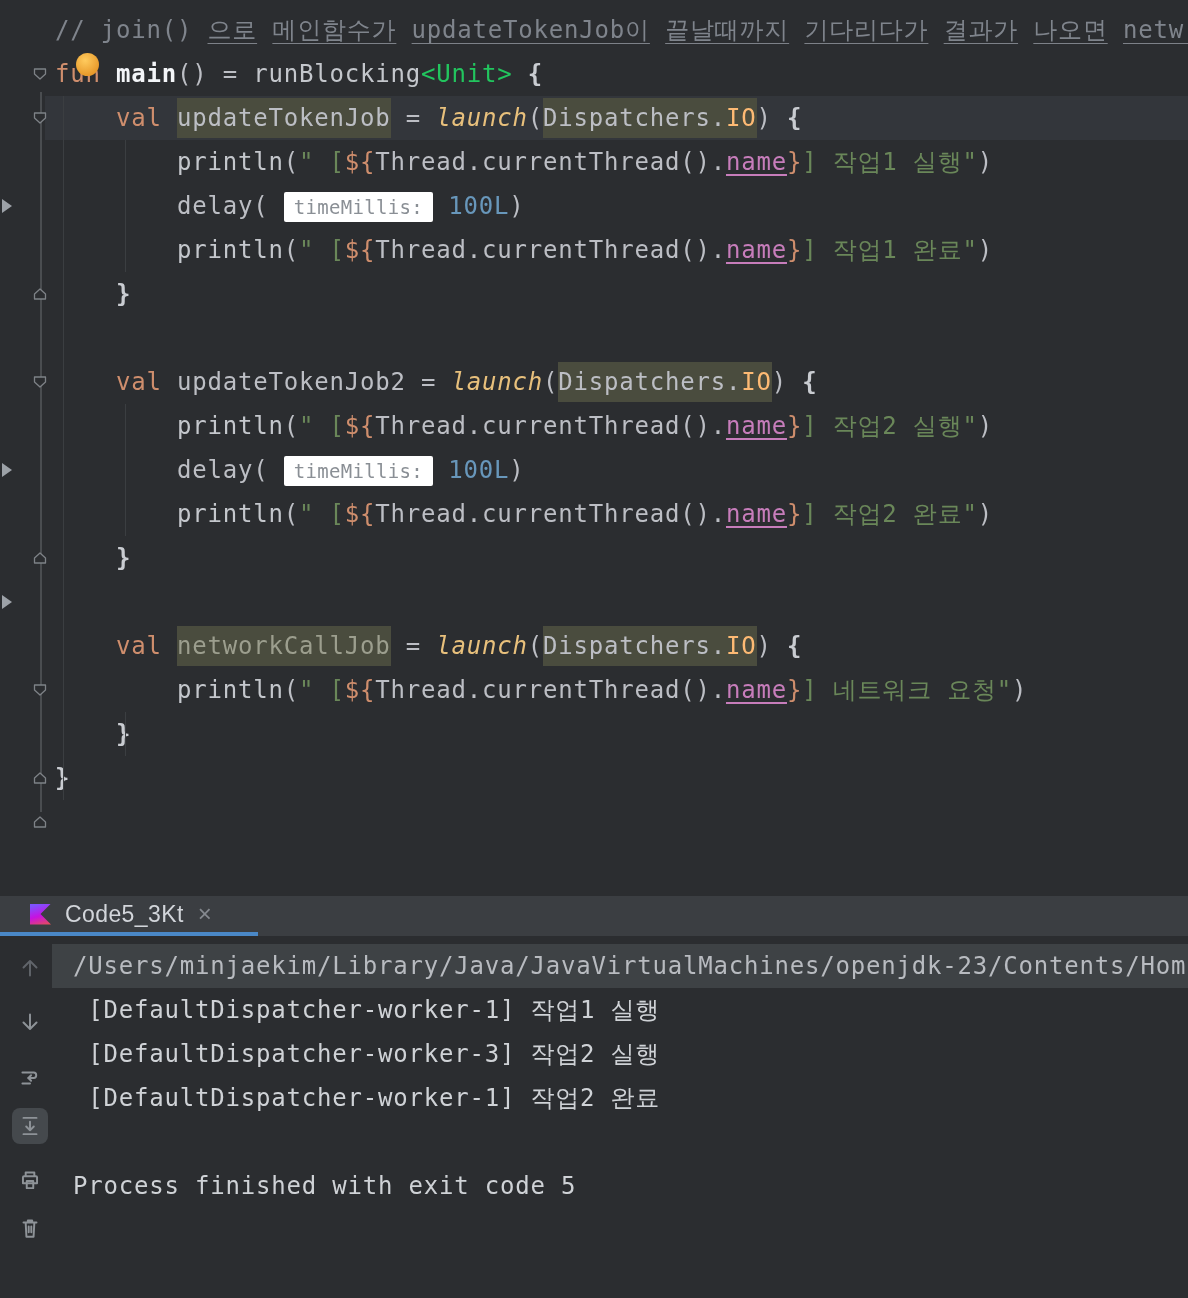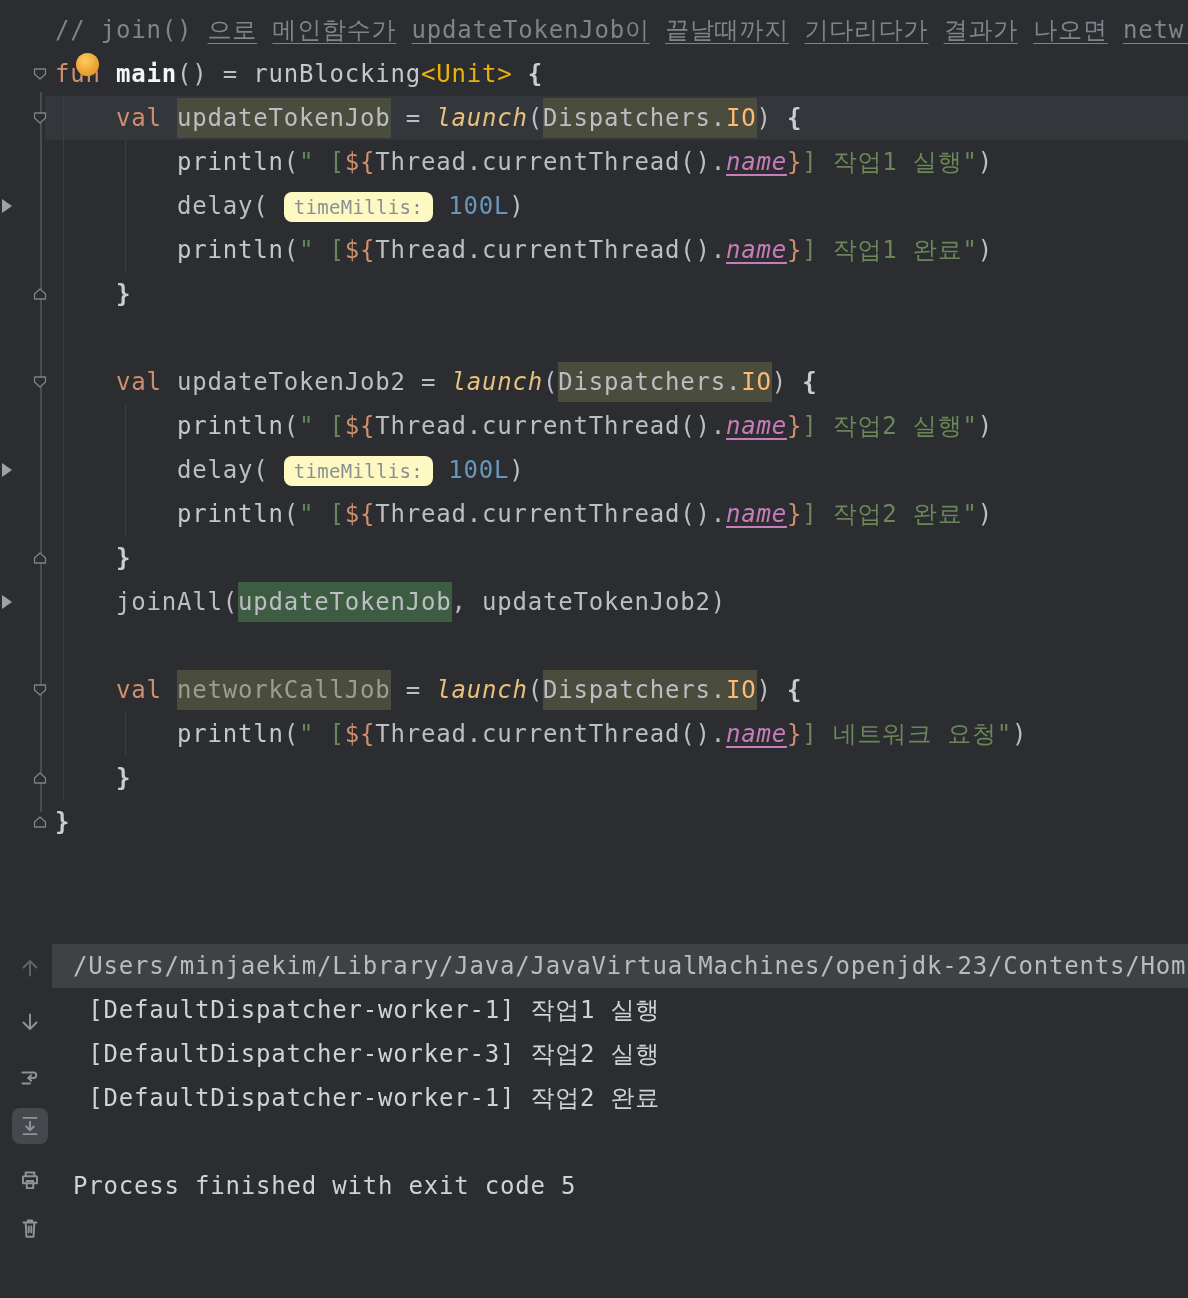--- a/index.html
+++ b/index.html
@@ -12,30 +12,30 @@
   #code-lines{position:absolute;top:8px;left:0;width:100%;z-index:1}
   .code-line{height:44px;line-height:44px;padding-left:55px;white-space:pre;font-size:24px;letter-spacing:.8px;color:#BCBEC4}
   .caret-line{background:linear-gradient(to right,rgba(0,0,0,0) 45px,#33363B 45px)}
 
   .tk-kw{color:#CF8E6D}
   .tk-fn{color:#F3F5F8;font-weight:bold}
   .tk-call{color:#C4C7CC;}
   .tk-call-gold{color:#E8C07C;font-style:italic}
   .tk-plain{color:#BCBEC4}
   .tk-brace{color:#C9CCD1;font-weight:bold}
-  .tk-type{color:#eab308}
+  .tk-type{color:#22c55e}
   .tk-str{color:#6A8759}
   .tk-tpl{color:#CF8E6D}
-  .tk-prop{color:#C77DBB;font-style:italic;text-decoration:underline;text-underline-offset:4px}
+  .tk-prop{color:#C77DBB;text-decoration:underline;text-underline-offset:4px}
   .tk-const{color:#fdba74}
   .tk-num{color:#6897BB}
   .tk-comment{color:#7F848C}
   .tk-comment-u{color:#7F848C;text-decoration:underline;text-decoration-color:rgba(140,145,152,.85);text-underline-offset:5px;text-decoration-thickness:1px}
   .tk-unused{color:#9C9E8E}
-  .tk-hint{background:#fef9c3;color:#8A8F95;border-radius:8px;padding:4px 10px;font-size:19px;letter-spacing:.3px}
+  .tk-hint{background:#ffffff;color:#8A8F95;border-radius:2px;padding:4px 10px;font-size:19px;letter-spacing:.3px}
   .hl-olive{background:#4A4C3E;padding-top:6px;padding-bottom:6px}
   .hl-green{background:#3E5C42;padding-top:6px;padding-bottom:6px}
 
   .indent-guide{position:absolute;width:1px;background:#3B3E41;z-index:2}
   .fold-connector{position:absolute;left:40px;top:92px;width:1.5px;height:720px;background:#4A4D50;z-index:2}
   #gutter-layer{position:absolute;left:0;top:0;width:55px;height:100%;z-index:3}
   .fold-marker{position:absolute;left:31px;width:18px;height:18px;cursor:pointer}
   .fold-marker svg{width:18px;height:18px;display:block}
   .suspend-marker{position:absolute;left:2px;width:10px;height:14px}
   .suspend-marker svg{width:10px;height:14px;display:block}
@@ -81,21 +81,20 @@
         <div class="code-line"><span class="tk-plain">        </span><span class="tk-call">println</span><span class="tk-plain">(</span><span class="tk-str">" [</span><span class="tk-tpl">${</span><span class="tk-plain">Thread.currentThread().</span><span class="tk-prop">name</span><span class="tk-tpl">}</span><span class="tk-str">] 작업1 실행"</span><span class="tk-plain">)</span></div>
         <div class="code-line"><span class="tk-plain">        </span><span class="tk-plain">delay</span><span class="tk-plain">(</span><span class="tk-plain"> </span><span class="tk-hint">timeMillis:</span><span class="tk-plain"> </span><span class="tk-num">100L</span><span class="tk-plain">)</span></div>
         <div class="code-line"><span class="tk-plain">        </span><span class="tk-call">println</span><span class="tk-plain">(</span><span class="tk-str">" [</span><span class="tk-tpl">${</span><span class="tk-plain">Thread.currentThread().</span><span class="tk-prop">name</span><span class="tk-tpl">}</span><span class="tk-str">] 작업1 완료"</span><span class="tk-plain">)</span></div>
         <div class="code-line"><span class="tk-plain">    </span><span class="tk-brace">}</span></div>
         <div class="code-line"></div>
         <div class="code-line"><span class="tk-plain">    </span><span class="tk-kw">val</span><span class="tk-plain"> </span><span class="tk-plain">updateTokenJob2</span><span class="tk-plain"> = </span><span class="tk-call-gold">launch</span><span class="tk-plain">(</span><span class="tk-plain hl-olive">Dispatchers.</span><span class="tk-const hl-olive">IO</span><span class="tk-plain">) </span><span class="tk-brace">{</span></div>
         <div class="code-line"><span class="tk-plain">        </span><span class="tk-call">println</span><span class="tk-plain">(</span><span class="tk-str">" [</span><span class="tk-tpl">${</span><span class="tk-plain">Thread.currentThread().</span><span class="tk-prop">name</span><span class="tk-tpl">}</span><span class="tk-str">] 작업2 실행"</span><span class="tk-plain">)</span></div>
         <div class="code-line"><span class="tk-plain">        </span><span class="tk-plain">delay</span><span class="tk-plain">(</span><span class="tk-plain"> </span><span class="tk-hint">timeMillis:</span><span class="tk-plain"> </span><span class="tk-num">100L</span><span class="tk-plain">)</span></div>
         <div class="code-line"><span class="tk-plain">        </span><span class="tk-call">println</span><span class="tk-plain">(</span><span class="tk-str">" [</span><span class="tk-tpl">${</span><span class="tk-plain">Thread.currentThread().</span><span class="tk-prop">name</span><span class="tk-tpl">}</span><span class="tk-str">] 작업2 완료"</span><span class="tk-plain">)</span></div>
         <div class="code-line"><span class="tk-plain">    </span><span class="tk-brace">}</span></div>
-        <div class="code-line"><span class="tk-plain">    </span><span class="tk-plain">joinAll</span><span class="tk-plain">(</span><span class="tk-plain hl-green">updateTokenJob</span><span class="tk-plain">, updateTokenJob2)</span></div>
         <div class="code-line"></div>
         <div class="code-line"><span class="tk-plain">    </span><span class="tk-kw">val</span><span class="tk-plain"> </span><span class="tk-unused hl-olive">networkCallJob</span><span class="tk-plain"> = </span><span class="tk-call-gold">launch</span><span class="tk-plain">(</span><span class="tk-plain hl-olive">Dispatchers.</span><span class="tk-const hl-olive">IO</span><span class="tk-plain">) </span><span class="tk-brace">{</span></div>
         <div class="code-line"><span class="tk-plain">        </span><span class="tk-call">println</span><span class="tk-plain">(</span><span class="tk-str">" [</span><span class="tk-tpl">${</span><span class="tk-plain">Thread.currentThread().</span><span class="tk-prop">name</span><span class="tk-tpl">}</span><span class="tk-str">] 네트워크 요청"</span><span class="tk-plain">)</span></div>
         <div class="code-line"><span class="tk-plain">    </span><span class="tk-brace">}</span></div>
         <div class="code-line"><span class="tk-brace">}</span></div>
       </div>
     <div id="gutter-layer">
         <div class="fold-marker" style="top: 65px;">
           <svg viewBox="0 0 18 18">
             <polygon points="3.5,4 14.5,4 14.5,9 9,14 3.5,9" fill="#2B2D30" stroke="#7E8287" stroke-width="1.3" stroke-linejoin="round"></polygon>
@@ -148,20 +147,28 @@
         </div>
         <div class="fold-marker" style="top: 813px;">
           <svg viewBox="0 0 18 18">
             <polygon points="3.5,14 14.5,14 14.5,9 9,4 3.5,9" fill="#2B2D30" stroke="#7E8287" stroke-width="1.3" stroke-linejoin="round"></polygon>
           </svg>
         </div>
       </div>
     <div class="bulb" title=""></div>
   </div>
 
+  <div class="run-header">
+    <div class="run-tab">
+      <span class="kotlin-icon"></span>
+      <span class="run-tab-label">Code5_3Kt</span>
+      <span class="run-tab-close">×</span>
+    </div>
+    <div class="tab-indicator"></div>
+  </div>
 
   <div class="console">
     <div id="console-lines">
         <div class="console-line console-path">/Users/minjaekim/Library/Java/JavaVirtualMachines/openjdk-23/Contents/Hom</div>
         <div class="console-line"> [DefaultDispatcher-worker-1] 작업1 실행</div>
         <div class="console-line"> [DefaultDispatcher-worker-3] 작업2 실행</div>
         <div class="console-line"> [DefaultDispatcher-worker-1] 작업2 완료</div>
         <div class="console-line"></div>
         <div class="console-line">Process finished with exit code 5</div>
       </div>

